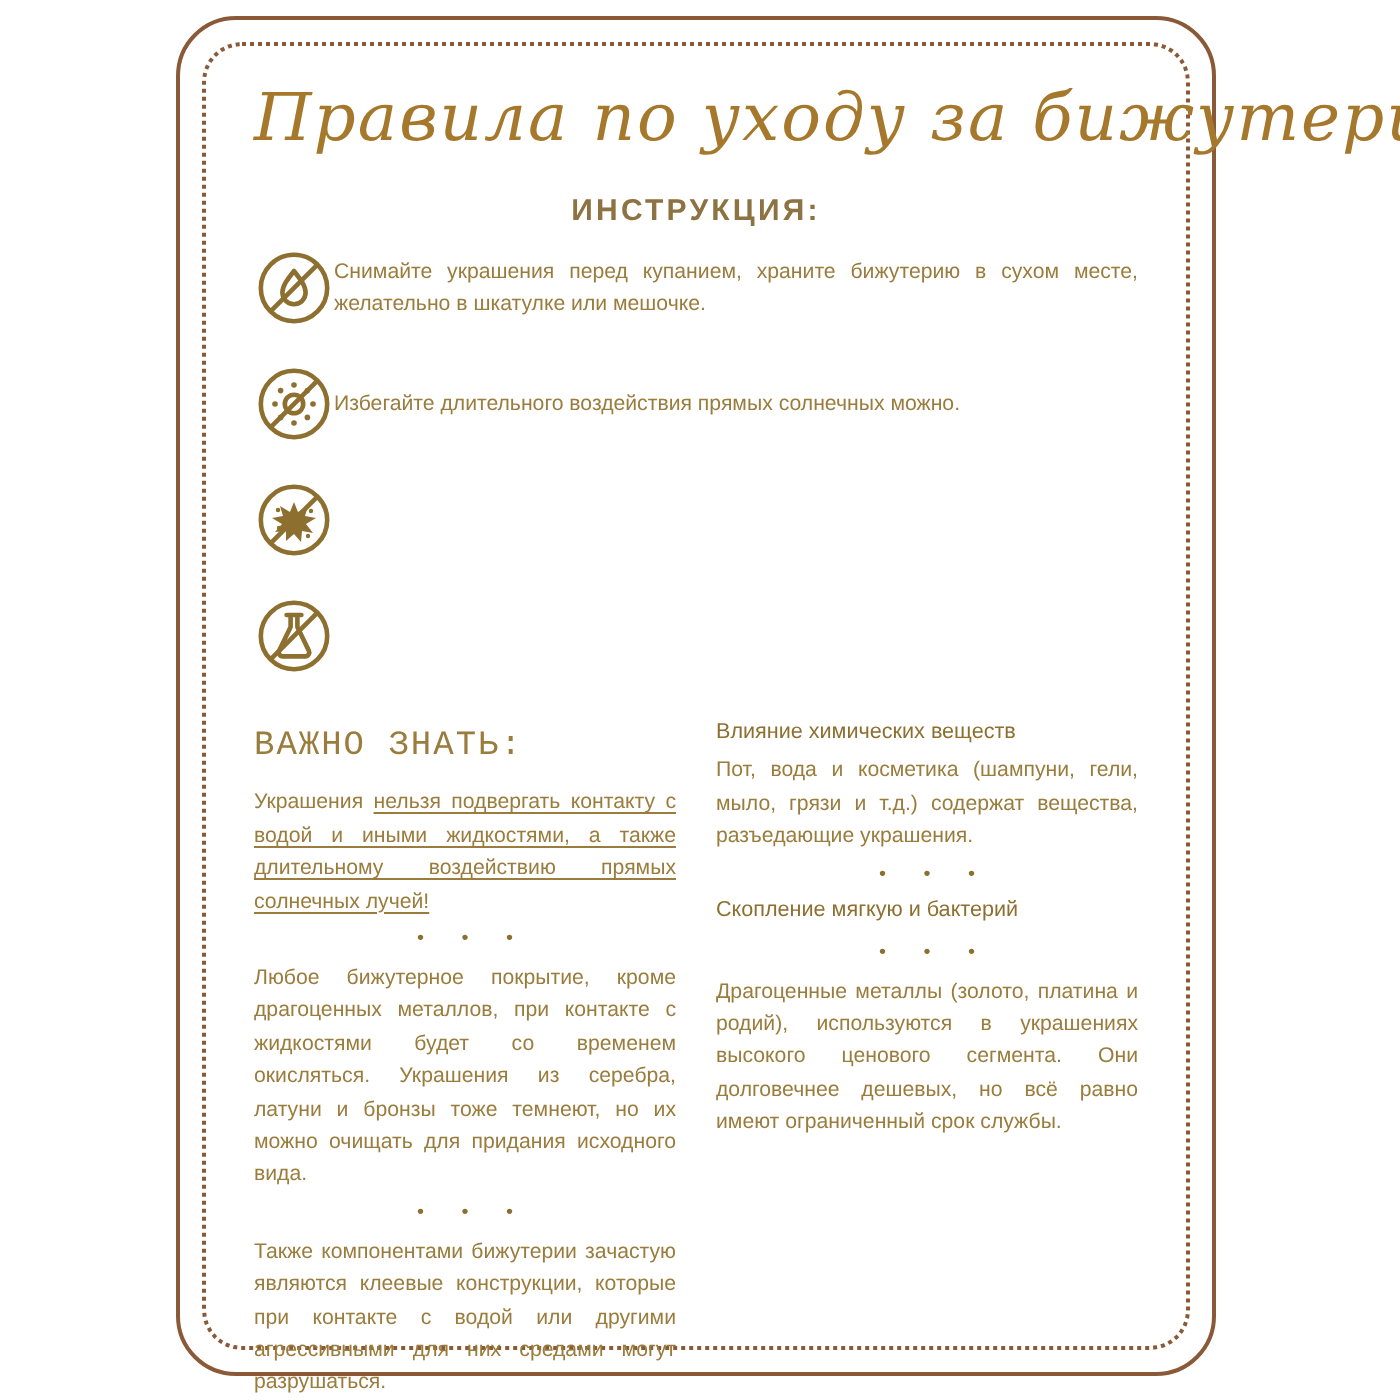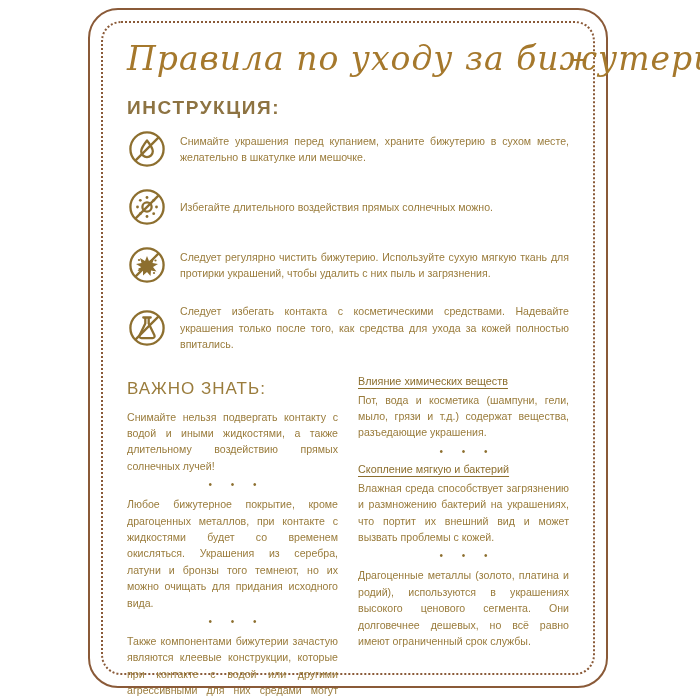--- a/index.html
+++ b/index.html
@@ -7,37 +7,37 @@
   .card{position:absolute;left:88px;top:8px;width:520px;height:680px;
         border:2px solid #8a5a38;border-radius:30px;background:#fff;box-sizing:border-box;}
   .dotted{position:absolute;left:11px;top:11px;right:11px;bottom:11px;
         border:2px dotted #8a5a38;border-radius:20px;box-sizing:border-box;
         padding:10px 24px 12px 24px;display:flex;flex-direction:column;}
   .title{font-family:"DejaVu Serif", serif;font-style:italic;font-weight:400;
         font-size:33px;color:#a5782c;text-align:center;line-height:1.1;
         margin:8px 0 6px 0;letter-spacing:1px;white-space:nowrap;}
   .title-divider{height:2px;border:none;margin:2px 0 10px 0;
         background:linear-gradient(90deg,#ded8ca 0%,#8a6420 40%,#a07a2e 60%,#c7a55e 80%,#efe8d6 100%);}
-  .instr-heading{font-size:19px;font-weight:700;letter-spacing:1.6px;color:#8d7342;
-        margin:2px 0 10px 0;}
-  .instr-row{display:flex;align-items:center;gap:13px;}
+  .instr-heading{font-size:15px;font-weight:700;letter-spacing:1.6px;color:#8d7342;
+        text-align:center;margin:2px 0 10px 0;}
+  .instr-row{display:flex;align-items:center;}
   .instr-icon{flex:0 0 40px;width:40px;height:40px;}
   .instr-text{flex:1;font-size:10.6px;line-height:1.55;color:#9a7c3c;text-align:justify;}
   .row-divider{height:1px;border:none;margin:9px 0 9px 53px;
         background:linear-gradient(90deg,#f1ece1 0%,#8a6420 45%,#b8924a 75%,#f3eedd 100%);}
   .section-divider{height:2px;border:none;margin:12px 0 10px 0;
         background:linear-gradient(90deg,#e3ddcf 0%,#8a6420 45%,#b8924a 75%,#efe8d6 100%);}
   .columns{display:flex;gap:20px;flex:1;}
   .col{flex:1;min-width:0;display:flex;flex-direction:column;}
-  .col-heading{font-size:17px;font-weight:400;letter-spacing:1px;color:#9a7c3c;margin:4px 0 10px 0;}
+  .col-heading{font-size:17px;font-weight:400;letter-spacing:1px;color:#9a7c3c;margin:4px 0 10px 0;font-family:Liberation Mono, monospace;}
   .para{font-size:10.6px;line-height:1.55;color:#9a7c3c;text-align:justify;margin:0;}
-  .underlined{text-underline-offset:2px;}
+  .underlined{text-decoration:underline;text-underline-offset:2px;}
   .dots-sep{text-align:center;color:#8d6f2f;font-size:10px;letter-spacing:8px;
         line-height:1;margin:6px 0 6px 8px;}
-  .subhead{font-size:10.8px;color:#8d6f2f;text-decoration:underline;text-underline-offset:3px;
+  .subhead{font-size:10.8px;color:#8d6f2f;text-underline-offset:3px;
         margin:0 0 5px 0;}
   .icon-stroke{stroke:#8d6f2f;fill:none;stroke-width:2.3;stroke-linecap:round;stroke-linejoin:round;}
   .icon-fill{fill:#8d6f2f;stroke:none;}
 </style>
 </head>
 <body>
 
 <div class="card">
   <div class="dotted">
 
@@ -83,59 +83,56 @@
         <svg viewBox="0 0 40 40" width="40" height="40">
           <circle class="icon-stroke" cx="20" cy="20" r="16.6"></circle>
           <path class="icon-fill" d="M20 11 L22 16 L27 13 L25.5 18 L31 19 L26 22 L29.5 26.5 L24 25.5 L23.5 31 L20 27 L16 30.5 L16 25.5 L10.5 26 L14 22 L9 19 L14.5 18 L13 13 L18 16 Z"></path>
           <circle class="icon-fill" cx="12" cy="15" r="1.1"></circle>
           <circle class="icon-fill" cx="28.5" cy="15.5" r="1.1"></circle>
           <circle class="icon-fill" cx="12.5" cy="24" r="1.1"></circle>
           <circle class="icon-fill" cx="27" cy="28" r="1.1"></circle>
           <line class="icon-stroke" x1="8.9" y1="31.1" x2="31.1" y2="8.9"></line>
         </svg>
       </span>
-      <div class="instr-text">Следует регулярно чистить бижутерию. Используйте сухую мягкую ткань для протирки украшений, чтобы удалить с них пыль и загрязнения.</div>
     </div>
     <hr class="row-divider">
 
     <div class="instr-row">
       <span class="instr-icon">
         <svg viewBox="0 0 40 40" width="40" height="40">
           <circle class="icon-stroke" cx="20" cy="20" r="16.6"></circle>
           <path class="icon-stroke" d="M16.3 9.5 h7.4 M18.3 9.5 v6 L12.6 27.3 a2 2 0 0 0 1.8 2.9 h11.2 a2 2 0 0 0 1.8 -2.9 L21.7 15.5 v-6"></path>
           <line class="icon-stroke" x1="8.9" y1="31.1" x2="31.1" y2="8.9"></line>
         </svg>
       </span>
-      <div class="instr-text">Следует избегать контакта с косметическими средствами. Надевайте украшения только после того, как средства для ухода за кожей полностью впитались.</div>
     </div>
 
     <hr class="section-divider">
 
     <div class="columns">
 
       <div class="col">
         <div class="col-heading">ВАЖНО ЗНАТЬ:</div>
-        <p class="para"><span>Снимайте </span><span class="underlined">нельзя подвергать контакту с водой и иными жидкостями, а также длительному воздействию прямых солнечных лучей!</span></p>
+        <p class="para"><span>Украшения </span><span class="underlined">нельзя подвергать контакту с водой и иными жидкостями, а также длительному воздействию прямых солнечных лучей!</span></p>
         <div class="dots-sep">•  •  •</div>
-        <p class="para">Любое бижутерное покрытие, кроме драгоценных металлов, при контакте с жидкостями будет со временем окисляться. Украшения из серебра, латуни и бронзы того темнеют, но их можно очищать для придания исходного вида.</p>
+        <p class="para">Любое бижутерное покрытие, кроме драгоценных металлов, при контакте с жидкостями будет со временем окисляться. Украшения из серебра, латуни и бронзы тоже темнеют, но их можно очищать для придания исходного вида.</p>
         <div class="dots-sep">•  •  •</div>
         <p class="para">Также компонентами бижутерии зачастую являются клеевые конструкции, которые при контакте с водой или другими агрессивными для них средами могут разрушаться.</p>
 
       </div>
 
       <div class="col">
 
         <div>
           <div class="subhead">Влияние химических веществ</div>
           <p class="para">Пот, вода и косметика (шампуни, гели, мыло, грязи и т.д.) содержат вещества, разъедающие украшения.</p>
         </div>
         <div class="dots-sep">•  •  •</div>
         <div>
           <div class="subhead">Скопление мягкую и бактерий</div>
-          <p class="para">Влажная среда способствует загрязнению и размножению бактерий на украшениях, что портит их внешний вид и может вызвать проблемы с кожей.</p>
         </div>
         <div class="dots-sep">•  •  •</div>
         <div>
           <p class="para">Драгоценные металлы (золото, платина и родий), используются в украшениях высокого ценового сегмента. Они долговечнее дешевых, но всё равно имеют ограниченный срок службы.</p>
         </div>
 
       </div>
 
     </div>
   </div>

